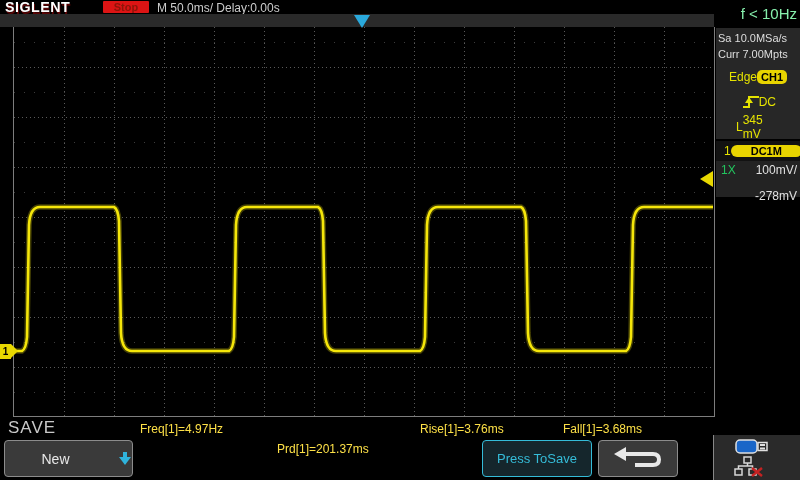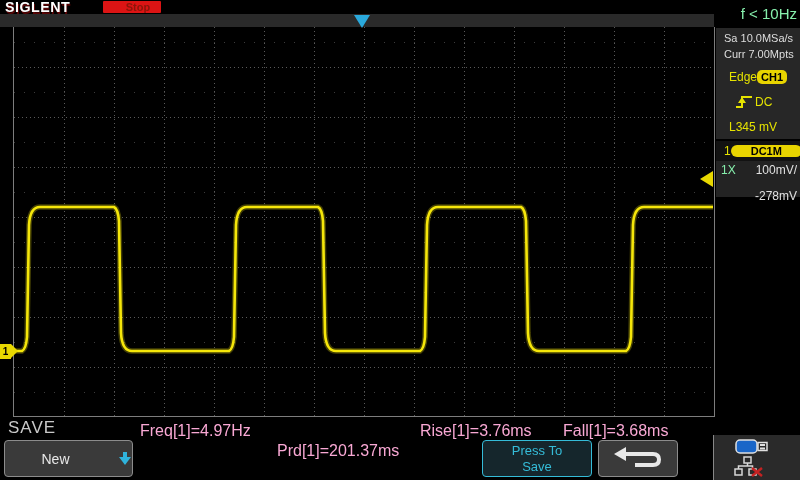--- a/index.html
+++ b/index.html
@@ -4,21 +4,21 @@
 <style>
   html,body{margin:0;padding:0;background:#000;}
   .screen{position:relative;width:800px;height:480px;background:#000;overflow:hidden;
           font-family:Liberation Sans, sans-serif;-webkit-font-smoothing:none;}
   .abs{position:absolute;}
 
   
   .logo{left:5px;top:-2px;font-size:15px;font-weight:900;color:#fff;letter-spacing:.5px;
         transform:scaleX(.95);transform-origin:left;text-shadow:1px 2px 0 #5a0505;}
   .stopbadge{left:103px;top:1px;width:46px;height:12px;background:#dc1414;color:#8c1509;
-             font-size:11px;font-weight:bold;text-align:center;line-height:12px;border-radius:1px;padding-left:12px;}
+             font-size:11px;font-weight:bold;text-align:center;line-height:12px;border-radius:1px;}
   .timebase{left:157px;top:1px;font-size:12px;color:#cccccc;}
   .freqcounter{right:3px;top:5px;font-size:15px;color:#86efac;}
 
   
   .topstrip{left:0;top:14px;width:714px;height:13px;background:#2a2a2a;}
   .trigpos{left:354px;top:15px;width:0;height:0;border-left:8px solid transparent;
            border-right:8px solid transparent;border-top:13px solid #2aa9dc;}
   .gridbox{left:13px;top:27px;width:700px;height:389px;border-left:1px solid #7d7d7d;
            border-right:1px solid #7d7d7d;border-bottom:1px solid #7d7d7d;}
   .wavesvg{left:0;top:0;width:800px;height:480px;pointer-events:none;}
@@ -26,58 +26,59 @@
   .gndmark{left:0;top:344px;width:11px;height:15px;background:#e8d800;color:#000;
            font-size:10px;font-weight:bold;text-align:center;line-height:15px;}
   .gndmark:after{content:"";position:absolute;left:11px;top:0;width:0;height:0;
            border-top:7.5px solid transparent;border-bottom:7.5px solid transparent;border-left:7px solid #e8d800;}
   .triglev{left:700px;top:171px;width:0;height:0;border-top:8px solid transparent;
            border-bottom:8px solid transparent;border-right:13px solid #e8d800;}
 
   
   .panel{background:#272727;color:#dedede;}
   .p-acq{left:716px;top:28px;width:84px;height:34px;font-size:11px;line-height:16px;padding-top:2px;}
-  .p-acq div{padding-left:8px;white-space:nowrap;}
+  .p-acq div{padding-left:2px;white-space:nowrap;}
   .p-trig{left:716px;top:64px;width:84px;height:75px;color:#e5e300;font-size:12px;}
-  .trow{display:flex;justify-content:flex-start;align-items:center;height:25px;padding:0 13px;}
+  .trow{display:flex;justify-content:center;align-items:center;height:25px;padding:0 20px;}
   .badge{background:#e8d400;color:#000;font-weight:bold;font-size:11px;border-radius:5px;padding:1px 4px;}
   .pill{background:#e8d400;color:#000;font-weight:bold;font-size:11px;border-radius:8px;padding:0 20px;}
   .p-ch{left:716px;top:141px;width:84px;height:56px;background:#232323;font-size:12px;}
   .chrow1{display:flex;justify-content:space-between;align-items:center;height:20px;
           background:#121212;padding:0 3px 0 8px;color:#e5e300;}
   .chrow{display:flex;justify-content:space-between;align-items:center;height:18px;padding:0 3px 0 5px;color:#e0e0e0;}
-  .chrow .dim{color:#86efac;}
+  .chrow .dim{color:#22c55e;}
   .chrow.right{justify-content:flex-end;margin-top:8px;}
 
   
   .menutitle{left:8px;top:418px;font-size:17px;color:#c9c9c9;letter-spacing:1px;}
-  .meas{top:422px;font-size:16px;color:#f9a8d4;white-space:nowrap;}
+  .meas{top:422px;font-size:12px;color:#fde047;white-space:nowrap;}
   .m1{left:140px;} .m2{left:277px;margin-top:20px;} .m3{left:420px;} .m4{left:563px;}
 
   .btn{position:absolute;top:440px;height:37px;background:#3a3a3a;border:1px solid #8c8c8c;
        border-radius:4px;color:#e8e8e8;font-size:14px;display:flex;align-items:center;
        justify-content:center;box-sizing:border-box;}
   .b-new{left:4px;width:129px;}
   .b-del{left:139px;width:104px;}
   .b-save{left:482px;width:110px;background:#15262c;border-color:#35bcd8;color:#35bcd8;
-          flex-direction:column;font-size:13px;line-height:16px;}
+          flex-direction:row;font-size:13px;line-height:16px;}
   .b-ret{left:598px;width:80px;}
   .dropdown{position:absolute;right:13px;top:12px;width:0;height:0;}
   .dropdown .stem{position:absolute;left:4px;top:-1px;width:4px;height:5px;background:#2fb3dc;}
   .dropdown .head{position:absolute;left:0;top:4px;width:0;height:0;border-left:6px solid transparent;
           border-right:6px solid transparent;border-top:8px solid #2fb3dc;}
   .iconpanel{left:713px;top:435px;width:87px;height:45px;background:#2a2a2a;border-left:1px solid #888;box-sizing:border-box;}
 </style>
 </head>
 <body>
 
 <div class="screen">
 
   <div class="abs logo">SIGLENT</div>
   <div class="abs stopbadge">Stop</div>
+  <div class="abs timebase">M 50.0ms/ Delay:0.00s</div>
   <div class="abs freqcounter">f &lt; 10Hz</div>
 
   <div class="abs topstrip"></div>
   <div class="abs trigpos"></div>
   <div class="abs gridbox">
     <svg id="gridsvg" width="700" height="389">
         <line x1="50.5" y1="0" x2="50.5" y2="389" stroke="#5a5a5a" stroke-width="1" stroke-dasharray="1 3"></line>
         <line x1="100.5" y1="0" x2="100.5" y2="389" stroke="#5a5a5a" stroke-width="1" stroke-dasharray="1 3"></line>
         <line x1="150.5" y1="0" x2="150.5" y2="389" stroke="#5a5a5a" stroke-width="1" stroke-dasharray="1 3"></line>
         <line x1="200.5" y1="0" x2="200.5" y2="389" stroke="#5a5a5a" stroke-width="1" stroke-dasharray="1 3"></line>

